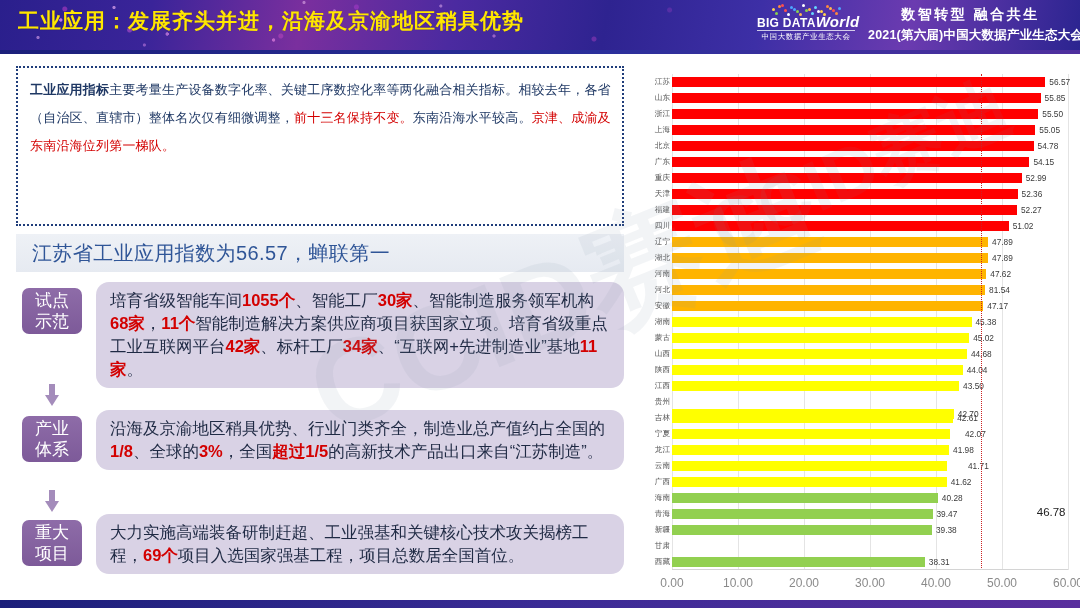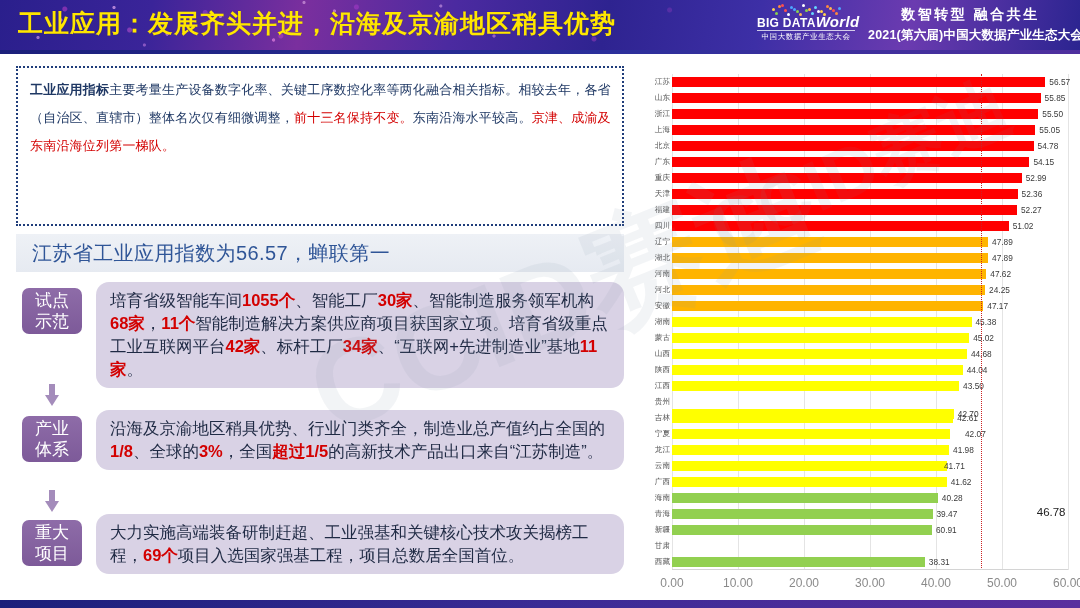--- a/index.html
+++ b/index.html
@@ -46,21 +46,21 @@
       radial-gradient(circle at 51% 58%, rgba(255,160,250,.5) 0 1.4px, transparent 2px),
       radial-gradient(circle at 58% 12%, rgba(255,200,255,.45) 0 1.1px, transparent 2px),
       radial-gradient(circle at 65% 72%, rgba(255,170,250,.45) 0 1.2px, transparent 2px),
       radial-gradient(circle at 5% 75%, rgba(255,190,255,.5) 0 1.2px, transparent 2px),
       radial-gradient(circle at 19% 90%, rgba(255,160,255,.4) 0 1.1px, transparent 2px),
       radial-gradient(circle at 40% 5%, rgba(255,210,255,.45) 0 1.1px, transparent 2px);
     pointer-events: none;
   }
   .slide-title {
     position: absolute; left: 18px; top: 7px;
-    font-size: 25px; font-weight: bold;
+    font-size: 21px; font-weight: bold;
     color: #ffe600;
     letter-spacing: 1px;
     white-space: nowrap;
     text-shadow: 0 0 1px rgba(0,0,0,.3);
   }
 
   
   .logo-wrap {
     position: absolute; left: 757px; top: 4px;
     width: 98px; height: 44px;
@@ -364,21 +364,21 @@
           <div class="row" style="top: 176px; height: 16px; width: 396px;">
             <div class="bar" style="width: 316.074px; background: rgb(255, 180, 0); height: 9.92px; top: 3.04px;"></div>
             <div class="bar-label" style="left: 320.074px; line-height: 16px;">47.89</div>
           </div>
           <div class="row" style="top: 192px; height: 16px; width: 396px;">
             <div class="bar" style="width: 314.292px; background: rgb(255, 180, 0); height: 9.92px; top: 3.04px;"></div>
             <div class="bar-label" style="left: 318.292px; line-height: 16px;">47.62</div>
           </div>
           <div class="row" style="top: 208px; height: 16px; width: 396px;">
             <div class="bar" style="width: 313.104px; background: rgb(255, 180, 0); height: 9.92px; top: 3.04px;"></div>
-            <div class="bar-label" style="left: 317.104px; line-height: 16px;">24.25</div>
+            <div class="bar-label" style="left: 317.104px; line-height: 16px;">81.54</div>
           </div>
           <div class="row" style="top: 224px; height: 16px; width: 396px;">
             <div class="bar" style="width: 311.322px; background: rgb(255, 180, 0); height: 9.92px; top: 3.04px;"></div>
             <div class="bar-label" style="left: 315.322px; line-height: 16px;">47.17</div>
           </div>
           <div class="row" style="top: 240px; height: 16px; width: 396px;">
             <div class="bar" style="width: 299.508px; background: rgb(255, 255, 0); height: 9.92px; top: 3.04px;"></div>
             <div class="bar-label" style="left: 303.508px; line-height: 16px;">45.38</div>
           </div>
           <div class="row" style="top: 256px; height: 16px; width: 396px;">
@@ -408,37 +408,37 @@
           <div class="row" style="top: 352px; height: 16px; width: 396px;">
             <div class="bar" style="width: 277.662px; background: rgb(255, 255, 0); height: 9.92px; top: 3.04px;"></div>
             <div class="bar-label" style="left: 293px; line-height: 16px;">42.07</div>
           </div>
           <div class="row" style="top: 368px; height: 16px; width: 396px;">
             <div class="bar" style="width: 277.068px; background: rgb(255, 255, 0); height: 9.92px; top: 3.04px;"></div>
             <div class="bar-label" style="left: 281.068px; line-height: 16px;">41.98</div>
           </div>
           <div class="row" style="top: 384px; height: 16px; width: 396px;">
             <div class="bar" style="width: 275.286px; background: rgb(255, 255, 0); height: 9.92px; top: 3.04px;"></div>
-            <div class="bar-label" style="left: 272px; line-height: 16px;">41.71</div>
+            <div class="bar-label" style="left: 296px; line-height: 16px;">41.71</div>
           </div>
           <div class="row" style="top: 400px; height: 16px; width: 396px;">
             <div class="bar" style="width: 274.692px; background: rgb(255, 255, 0); height: 9.92px; top: 3.04px;"></div>
             <div class="bar-label" style="left: 278.692px; line-height: 16px;">41.62</div>
           </div>
           <div class="row" style="top: 416px; height: 16px; width: 396px;">
             <div class="bar" style="width: 265.848px; background: rgb(146, 208, 80); height: 9.92px; top: 3.04px;"></div>
             <div class="bar-label" style="left: 269.848px; line-height: 16px;">40.28</div>
           </div>
           <div class="row" style="top: 432px; height: 16px; width: 396px;">
             <div class="bar" style="width: 260.502px; background: rgb(146, 208, 80); height: 9.92px; top: 3.04px;"></div>
             <div class="bar-label" style="left: 264.502px; line-height: 16px;">39.47</div>
           </div>
           <div class="row" style="top: 448px; height: 16px; width: 396px;">
             <div class="bar" style="width: 259.908px; background: rgb(146, 208, 80); height: 9.92px; top: 3.04px;"></div>
-            <div class="bar-label" style="left: 263.908px; line-height: 16px;">60.91</div>
+            <div class="bar-label" style="left: 263.908px; line-height: 16px;">39.38</div>
           </div>
           <div class="row" style="top: 480px; height: 16px; width: 396px;">
             <div class="bar" style="width: 252.846px; background: rgb(146, 208, 80); height: 9.92px; top: 3.04px;"></div>
             <div class="bar-label" style="left: 256.846px; line-height: 16px;">38.31</div>
           </div>
           <div class="avgline" style="left: 308.748px;"></div>
         </div>
       <div class="axis-line-bottom"></div>
     <div class="xtick" style="left: 28px;">0.00</div>
         <div class="xtick" style="left: 94px;">10.00</div>

